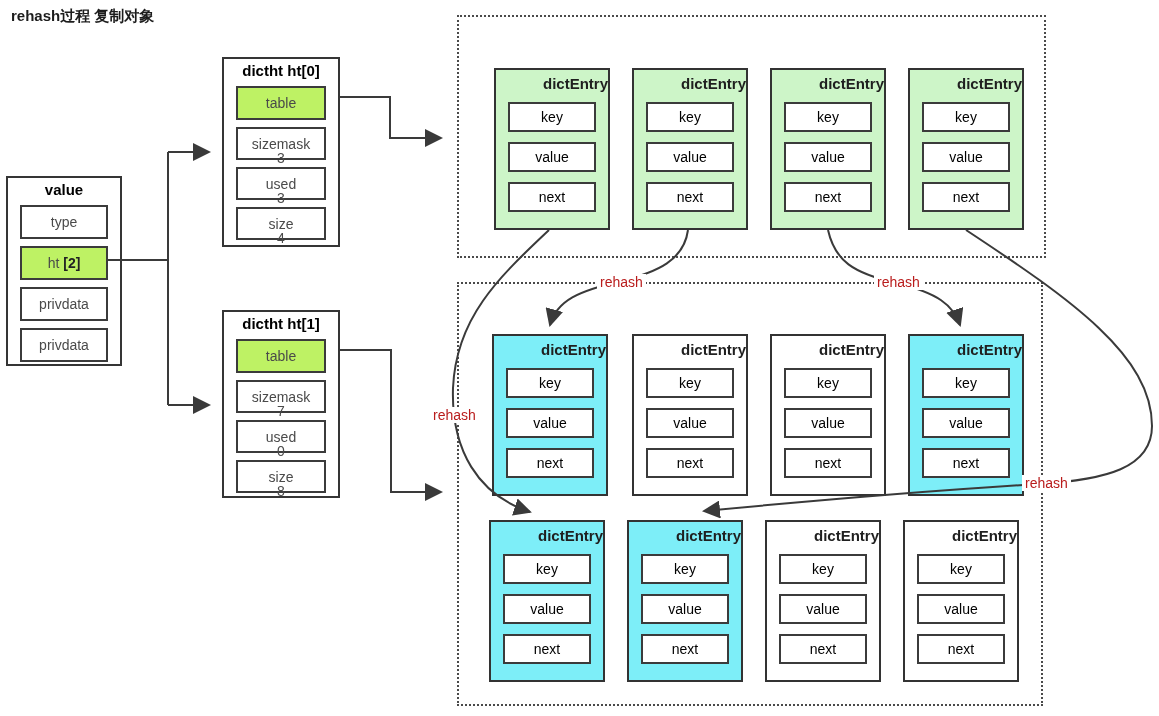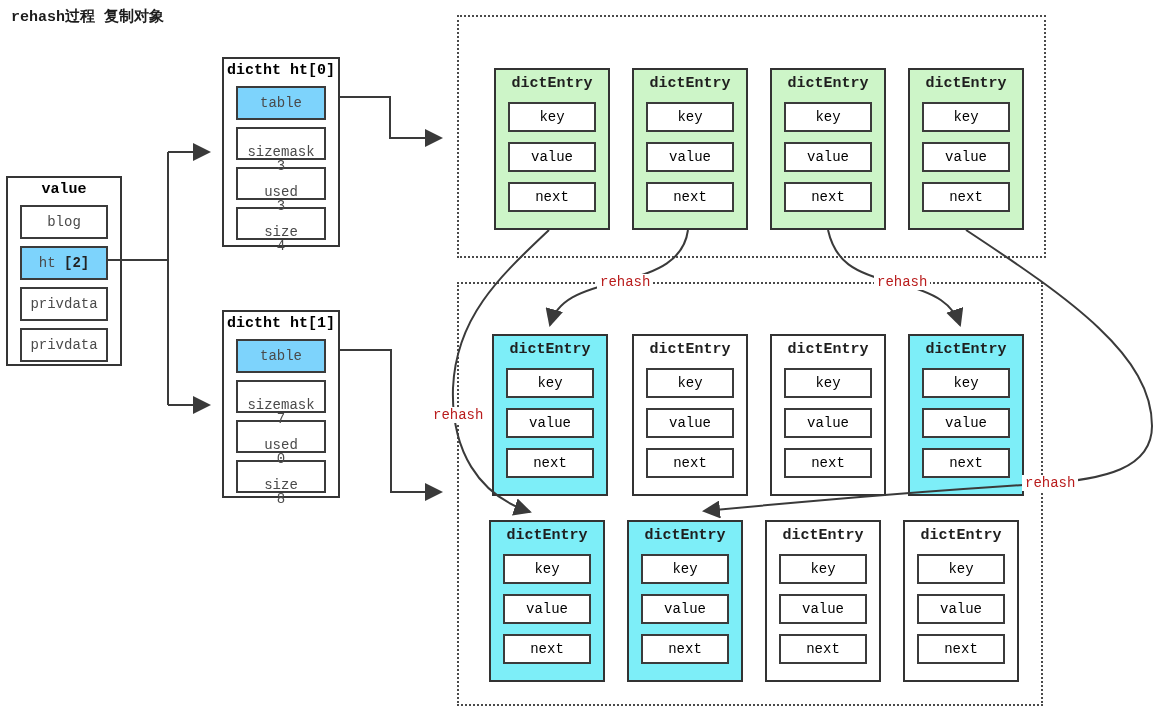--- a/index.html
+++ b/index.html
@@ -1,61 +1,61 @@
 <!DOCTYPE html>
 <html><head>
 <meta charset="utf-8">
 <style>
   html,body{margin:0;padding:0;background:#fff;}
   #canvas{
     position:relative;width:1159px;height:716px;background:#fff;overflow:hidden;
-    font-family:Liberation Mono, monospace;
+    font-family:Liberation Sans, sans-serif;
   }
   .page-title{
     position:absolute;left:11px;top:7px;font-size:15px;font-weight:bold;color:#1c1c1c;
   }
   
   .struct{position:absolute;border:2px solid #353535;background:#fff;box-sizing:border-box;}
   .s-title{font-weight:bold;font-size:15px;text-align:center;margin-top:3px;color:#000000;}
   .s-field{border:2px solid #3b3b3b;margin:7px 12px 0;text-align:center;font-size:14px;
            color:#4a4a4a;box-sizing:border-box;background:#fff;}
   .s-field.single{height:34px;line-height:30px;}
-  .s-field.duo{height:33px;line-height:14px;padding-top:16px;}
-  .s-field.hl{background:#7dd3fc;}
+  .s-field.duo{height:33px;line-height:14px;padding-top:8px;}
+  .s-field.hl{background:#bef264;}
   .s-field b{color:#222;}
   
   .container{position:absolute;border:2px dotted #4a4a4a;box-sizing:border-box;}
   #bucket-old{left:457px;top:15px;width:589px;height:243px;}
   #bucket-new{left:457px;top:282px;width:586px;height:424px;}
   
   .entry{position:absolute;width:116px;height:162px;border:2px solid #333;background:#fff;
          box-sizing:border-box;}
   .entry.green{background:#cdf5c8;}
   .entry.cyan{background:#7deef8;}
-  .e-title{font-weight:bold;font-size:15px;text-align:center;margin-top:5px;color:#1f1f1f;}
+  .e-title{font-weight:bold;font-size:15px;text-align:right;margin-top:5px;color:#1f1f1f;}
   .e-field{background:#fff;border:2px solid #3b3b3b;height:30px;line-height:26px;
            margin:10px 12px 0;text-align:center;font-size:14px;color:#000000;box-sizing:border-box;}
   
   #wires{position:absolute;left:0;top:0;z-index:3;pointer-events:none;}
   
   .rehash-label{position:absolute;z-index:4;background:#fff;padding:0 3px;font-size:14px;
                 color:#b91c1c;line-height:16px;}
   .watermark{position:absolute;right:6px;top:686px;z-index:5;font-size:15px;
              color:rgba(175,192,210,0.85);letter-spacing:.5px;}
 </style>
 </head>
 <body>
 
 <div id="canvas">
 
   <div class="page-title">rehash过程 复制对象</div>
 
   <div class="struct" style="left:6px;top:176px;width:116px;height:190px">
     <div class="s-title">value</div>
-    <div class="s-field single">blog</div>
+    <div class="s-field single">type</div>
     <div class="s-field single hl"><span>ht</span> <b>[2]</b></div>
     <div class="s-field single">privdata</div>
     <div class="s-field single">privdata</div>
   </div>
 
   <div class="struct" style="left:222px;top:57px;width:118px;height:190px">
     <div class="s-title">dictht ht[0]</div>
     <div class="s-field single hl">table</div>
     <div class="s-field duo">
         <div>sizemask</div>

